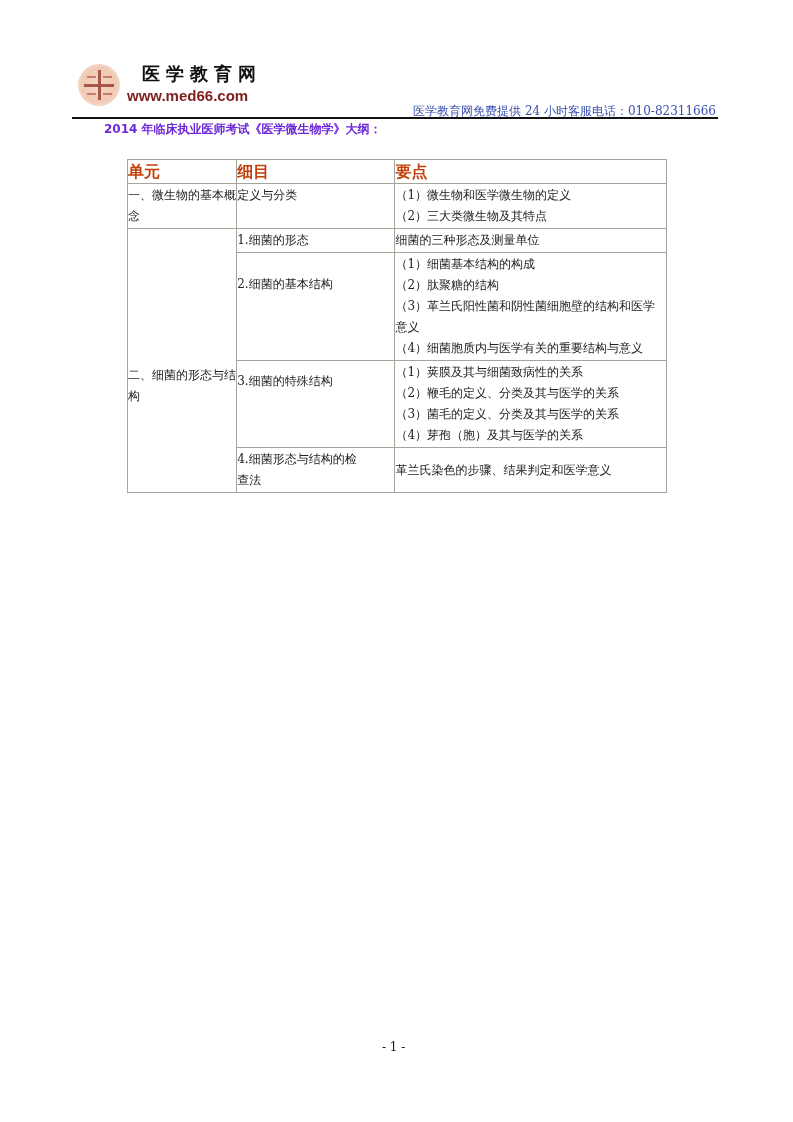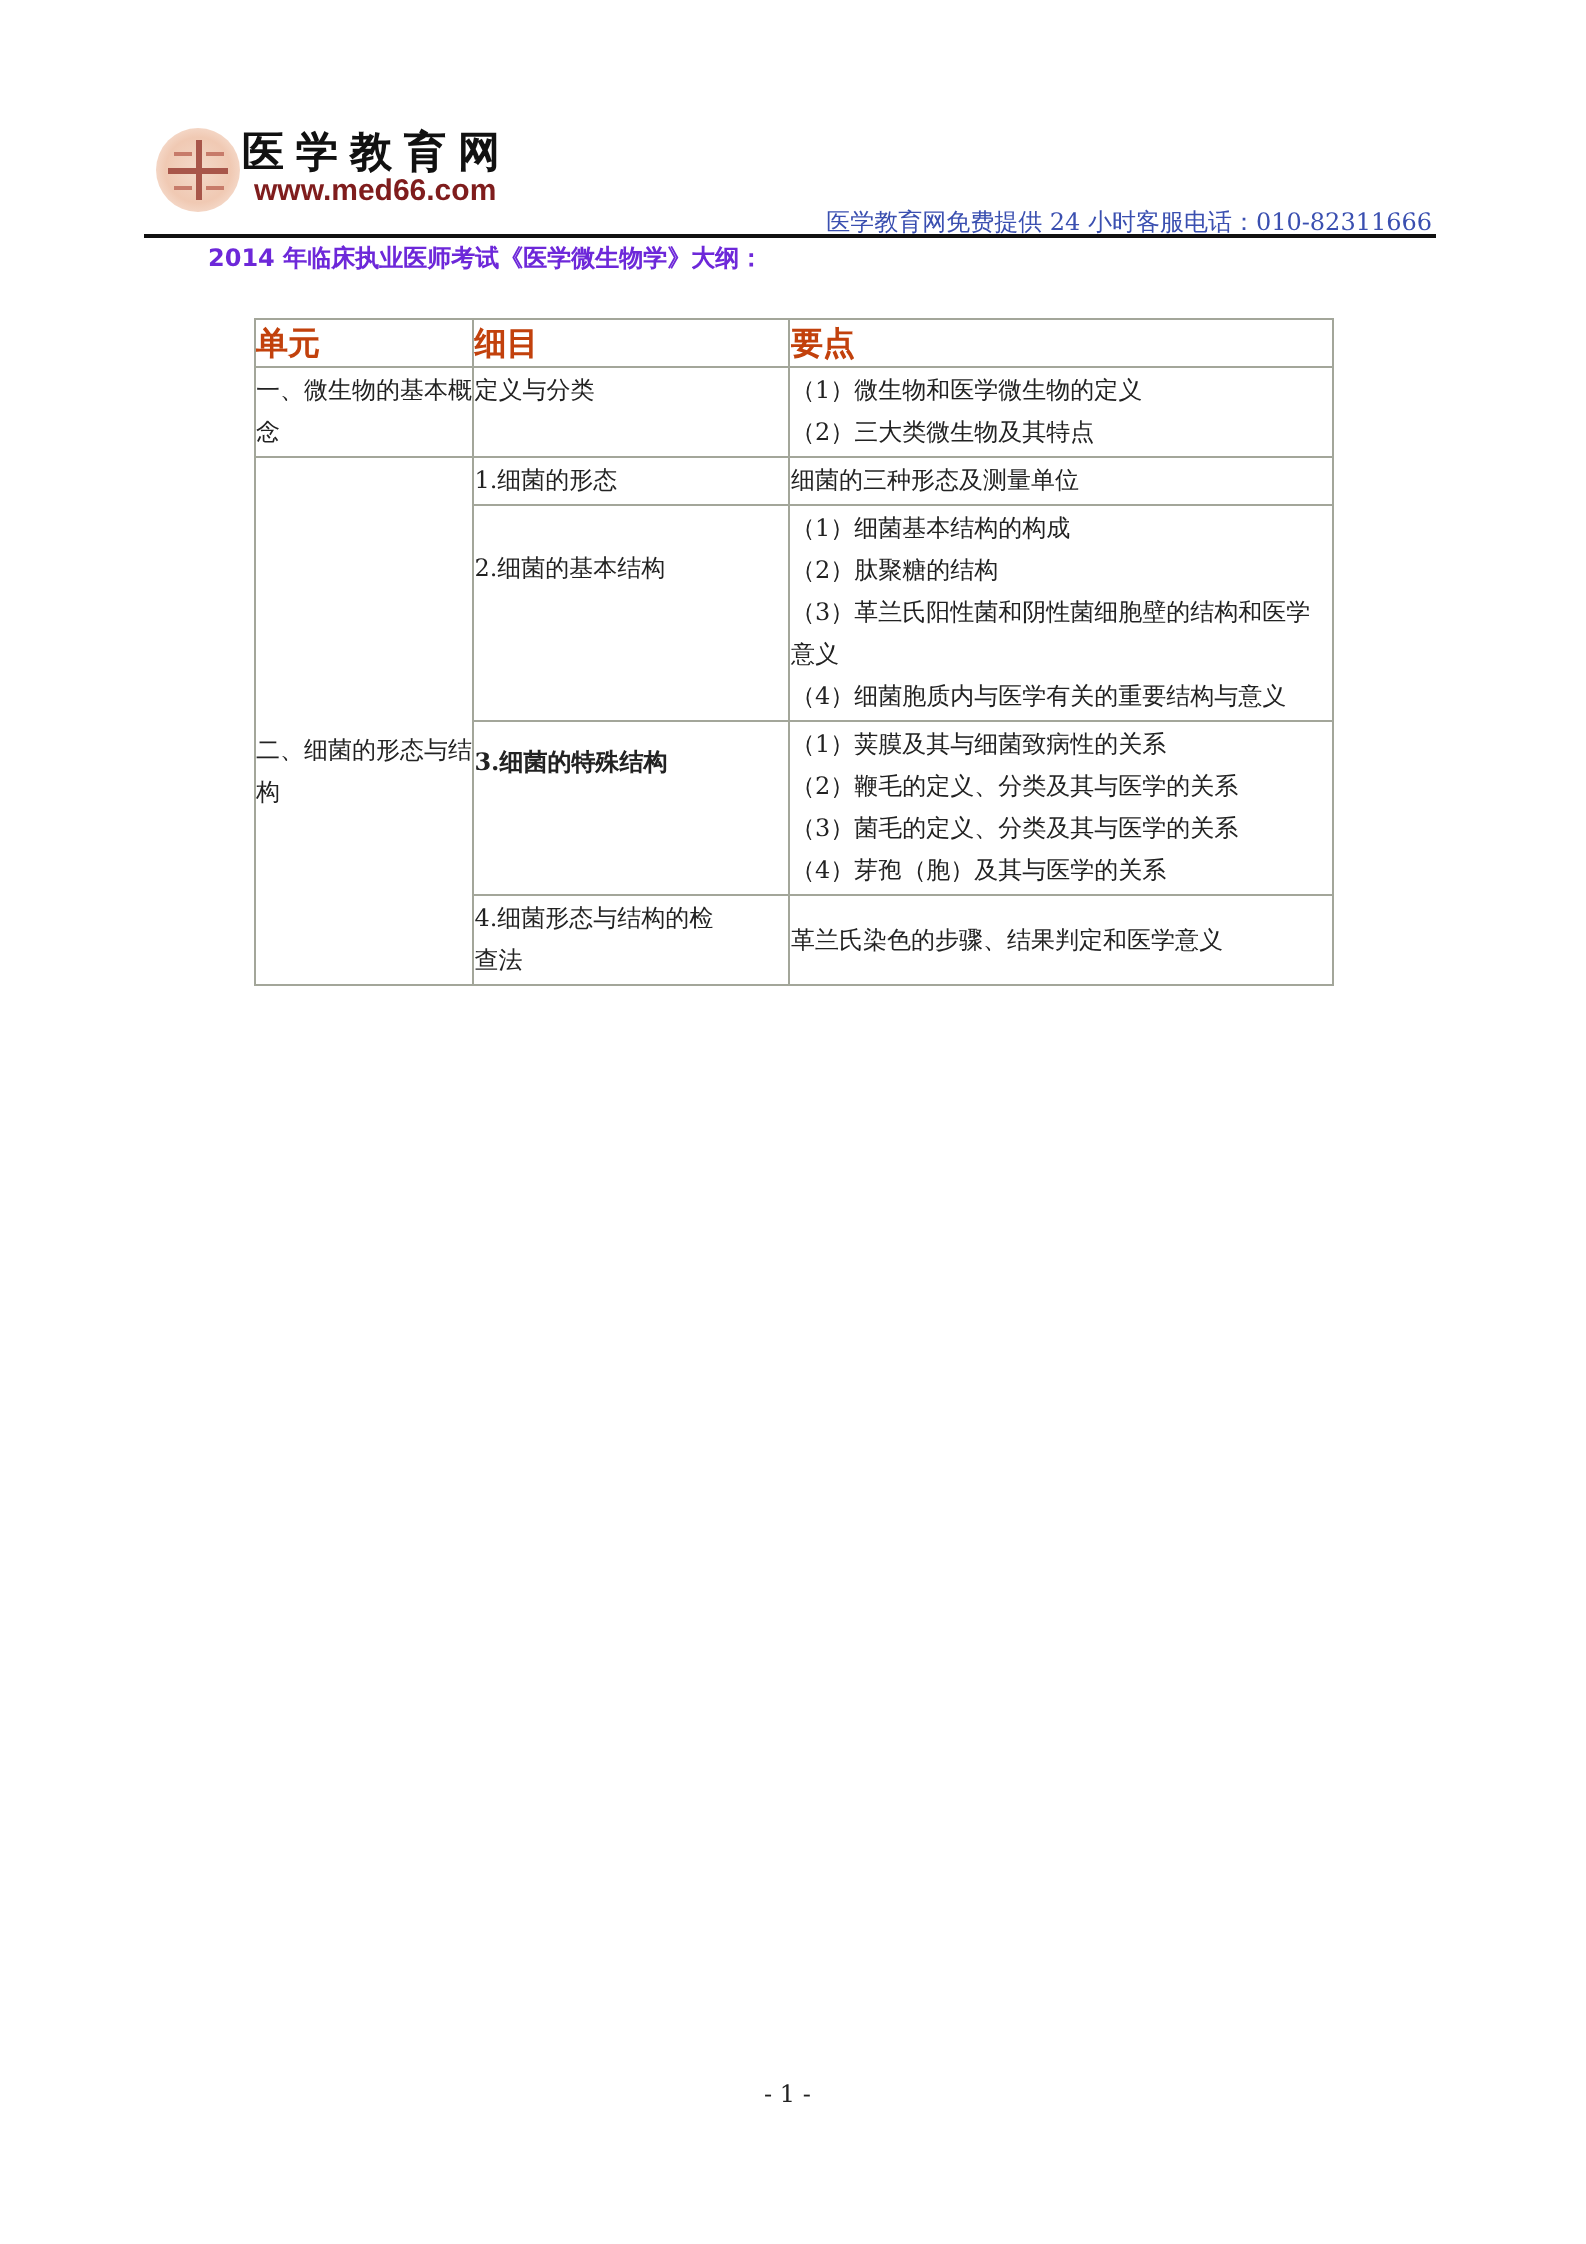--- a/index.html
+++ b/index.html
@@ -7,22 +7,22 @@
          font-family: "DejaVu Serif", "Liberation Serif", serif; color: #222; }
   .logo { position: absolute; left: 74px; top: 60px; width: 190px; height: 50px; }
   .logo-mark { position: absolute; left: 4px; top: 4px; width: 42px; height: 42px; border-radius: 50%;
                background: radial-gradient(circle, #f3d9c9 0%, #f0c9b3 55%, #fbeee6 100%); }
   .logo-mark .v { position: absolute; left: 20px; top: 6px; width: 3px; height: 30px; background: #a8564a; }
   .logo-mark .h { position: absolute; left: 6px; top: 20px; width: 30px; height: 3px; background: #a8564a; }
   .logo-mark .h2 { position: absolute; left: 9px; top: 12px; width: 9px; height: 2px; background: #c77b6a; }
   .logo-mark .h3 { position: absolute; left: 25px; top: 12px; width: 9px; height: 2px; background: #c77b6a; }
   .logo-mark .h4 { position: absolute; left: 9px; top: 29px; width: 9px; height: 2px; background: #c77b6a; }
   .logo-mark .h5 { position: absolute; left: 25px; top: 29px; width: 9px; height: 2px; background: #c77b6a; }
-  .logo-cn { position: absolute; left: 47px; top: 2px; font-family: "DejaVu Sans", sans-serif; font-weight: bold;
-             font-size: 21px; letter-spacing: 6px; color: #111; }
+  .logo-cn { position: absolute; left: 68px; top: 2px; font-family: "DejaVu Sans", sans-serif; font-weight: bold;
+             font-size: 18px; letter-spacing: 6px; color: #111; }
   .logo-url { position: absolute; left: 53px; top: 27px; font-family: "Liberation Sans", sans-serif; font-weight: bold;
               font-size: 15px; color: #7f1d1d; }
   .header-contact { position: absolute; right: 77px; top: 103px; font-size: 12px; color: #3a4fb0;
                     font-family: "DejaVu Serif", "Liberation Serif", serif; }
   .header-rule { position: absolute; left: 72px; top: 117px; width: 646px; height: 2px; background: #111; }
   .doc-title { position: absolute; left: 104px; top: 121px; font-size: 12px; font-weight: bold; color: #6d28d9;
                font-family: "DejaVu Sans", sans-serif; }
   .outline-table { position: absolute; left: 127px; top: 159px; width: 540px; border-collapse: collapse;
                    font-size: 12px; color: #222; table-layout: fixed; }
   .outline-table td { border: 1px solid #a3a69a; vertical-align: top; padding: 0; line-height: 21px; }
@@ -106,21 +106,21 @@
       <div class="cell-inner">
         <span class="pt">（1）细菌基本结构的构成</span>
         <span class="pt">（2）肽聚糖的结构</span>
         <span class="pt">（3）革兰氏阳性菌和阴性菌细胞壁的结构和医学意义</span>
         <span class="pt">（4）细菌胞质内与医学有关的重要结构与意义</span>
       </div>
     </td>
   </tr>
   <tr style="height:86px;">
     <td>
-          <div class="cell-inner" style="padding-top:10px;font-weight:bold;">3.细菌的特殊结构</div>
+          <div class="cell-inner" style="padding-top:10px;">3.细菌的特殊结构</div>
         </td>
     <td>
       <div class="cell-inner">
         <span class="pt">（1）荚膜及其与细菌致病性的关系</span>
         <span class="pt">（2）鞭毛的定义、分类及其与医学的关系</span>
         <span class="pt">（3）菌毛的定义、分类及其与医学的关系</span>
         <span class="pt">（4）芽孢（胞）及其与医学的关系</span>
       </div>
     </td>
   </tr>

